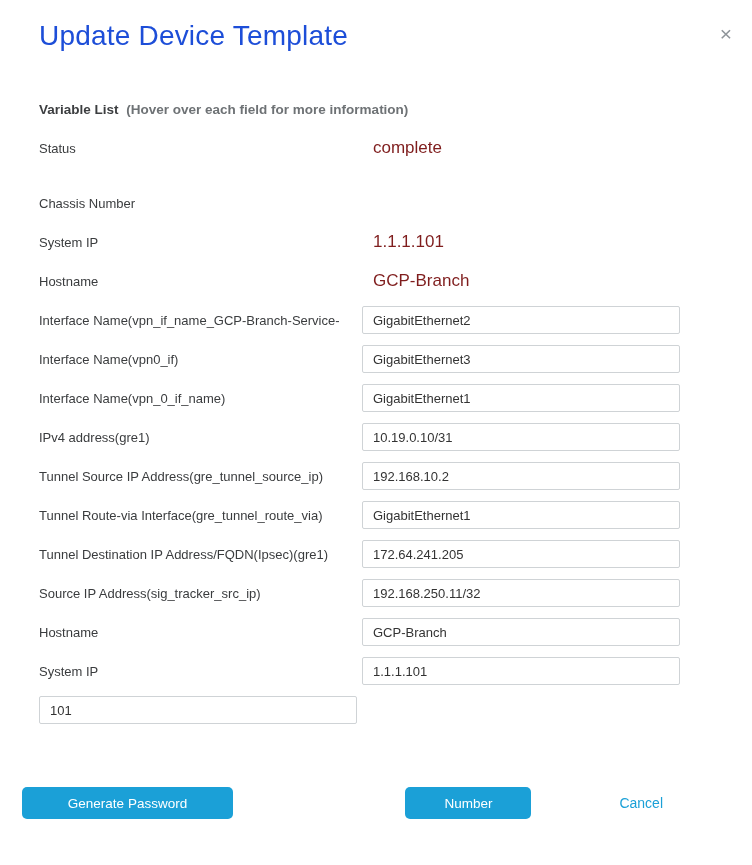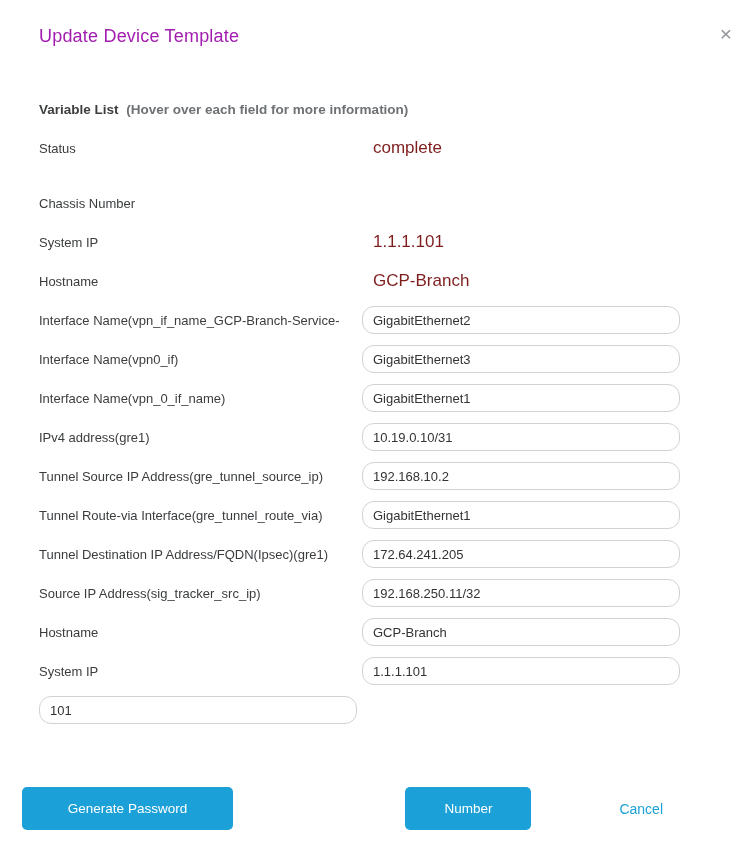--- a/index.html
+++ b/index.html
@@ -20,24 +20,24 @@
     top:2px; right:16px;
     font-size:21px;
     font-weight:300;
     color:#8e9499;
     cursor:pointer;
     line-height:24px;
     padding:2px 4px;
   }
   .dialog-title {
     margin:18px 0 0 39px;
-    font-size:18px;
+    font-size:28px;
     font-weight:300;
     letter-spacing:0.2px;
-    color:#a21caf;
+    color:#1d4ed8;
     line-height:36px;
   }
   .section-header {
     margin:47px 39px 0 39px;
     font-size:13.5px;
     line-height:17px;
   }
   .section-header .heading {
     font-weight:bold;
     color:#3c3e40;
@@ -71,37 +71,37 @@
     font-size:17px;
     color:#7f1d1d;
     padding-left:11px;
     white-space:nowrap;
   }
   .row input {
     flex:none;
     width:318px;
     height:28px;
     border:1px solid #cfd3d6;
-    border-radius:12px;
+    border-radius:2px;
     padding:0 10px;
     font-family:"Liberation Sans", sans-serif;
     font-size:13px;
     color:#333;
     background:#fff;
     outline:none;
   }
   .footer {
     margin-top:63px;
     display:flex;
     align-items:center;
     padding-left:22px;
     padding-right:89px;
   }
   .btn {
-    height:43px;
+    height:32px;
     border:none;
     border-radius:5px;
     color:#ffffff;
     font-family:"Liberation Sans", sans-serif;
     font-size:13.5px;
     cursor:pointer;
     display:flex;
     align-items:center;
     justify-content:center;
   }

